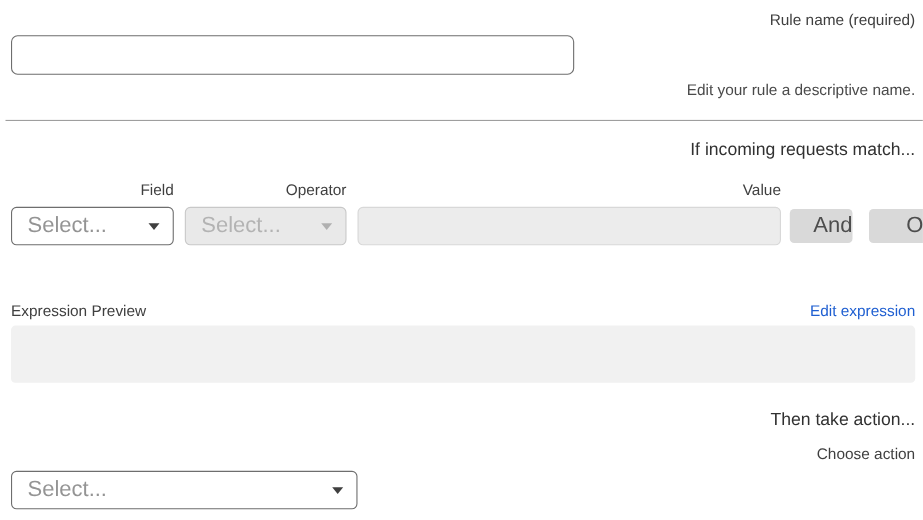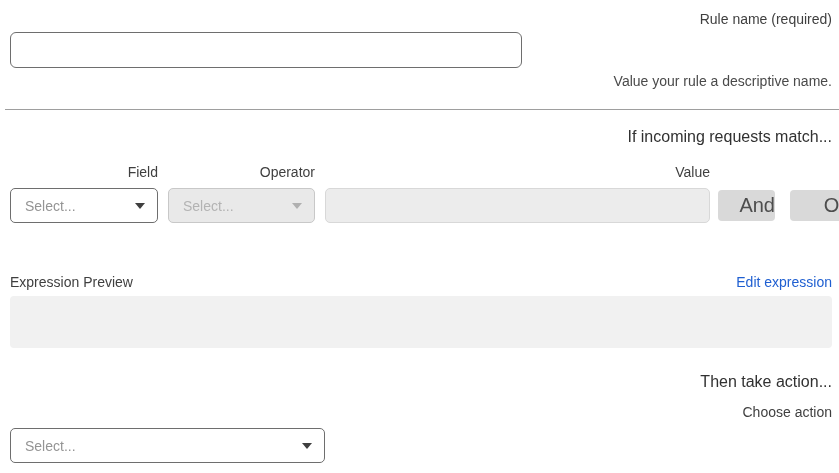--- a/index.html
+++ b/index.html
@@ -69,21 +69,21 @@
     border-radius: 5px;
     background: #ffffff;
     display: flex;
     align-items: center;
     justify-content: space-between;
     padding: 0 12px 0 14px;
     cursor: pointer;
     user-select: none;
   }
   .select-box .select-value {
-    font-size: 14px;
+    font-size: 20px;
     color: #949494;
   }
   .caret {
     width: 0; height: 0;
     border-left: 5px solid transparent;
     border-right: 5px solid transparent;
     border-top: 6px solid #3f3f3f;
     flex: 0 0 auto;
   }
   .select-box.disabled {
@@ -148,21 +148,21 @@
   .col-action { width: 315px; }
 </style>
 </head>
 <body>
 
 <div class="page">
 
   
   <label class="field-label">Rule name (required)</label>
   <input class="text-input" type="text" value="" style="">
-  <div class="helper-text">Value your rule a descriptive name.</div>
+  <div class="helper-text">Edit your rule a descriptive name.</div>
 
   <hr class="divider">
 
   
   <h2 class="section-heading">If incoming requests match...</h2>
 
   <div class="controls-row">
 
     <div class="control-col col-field">
       <span class="field-label">Field</span>

